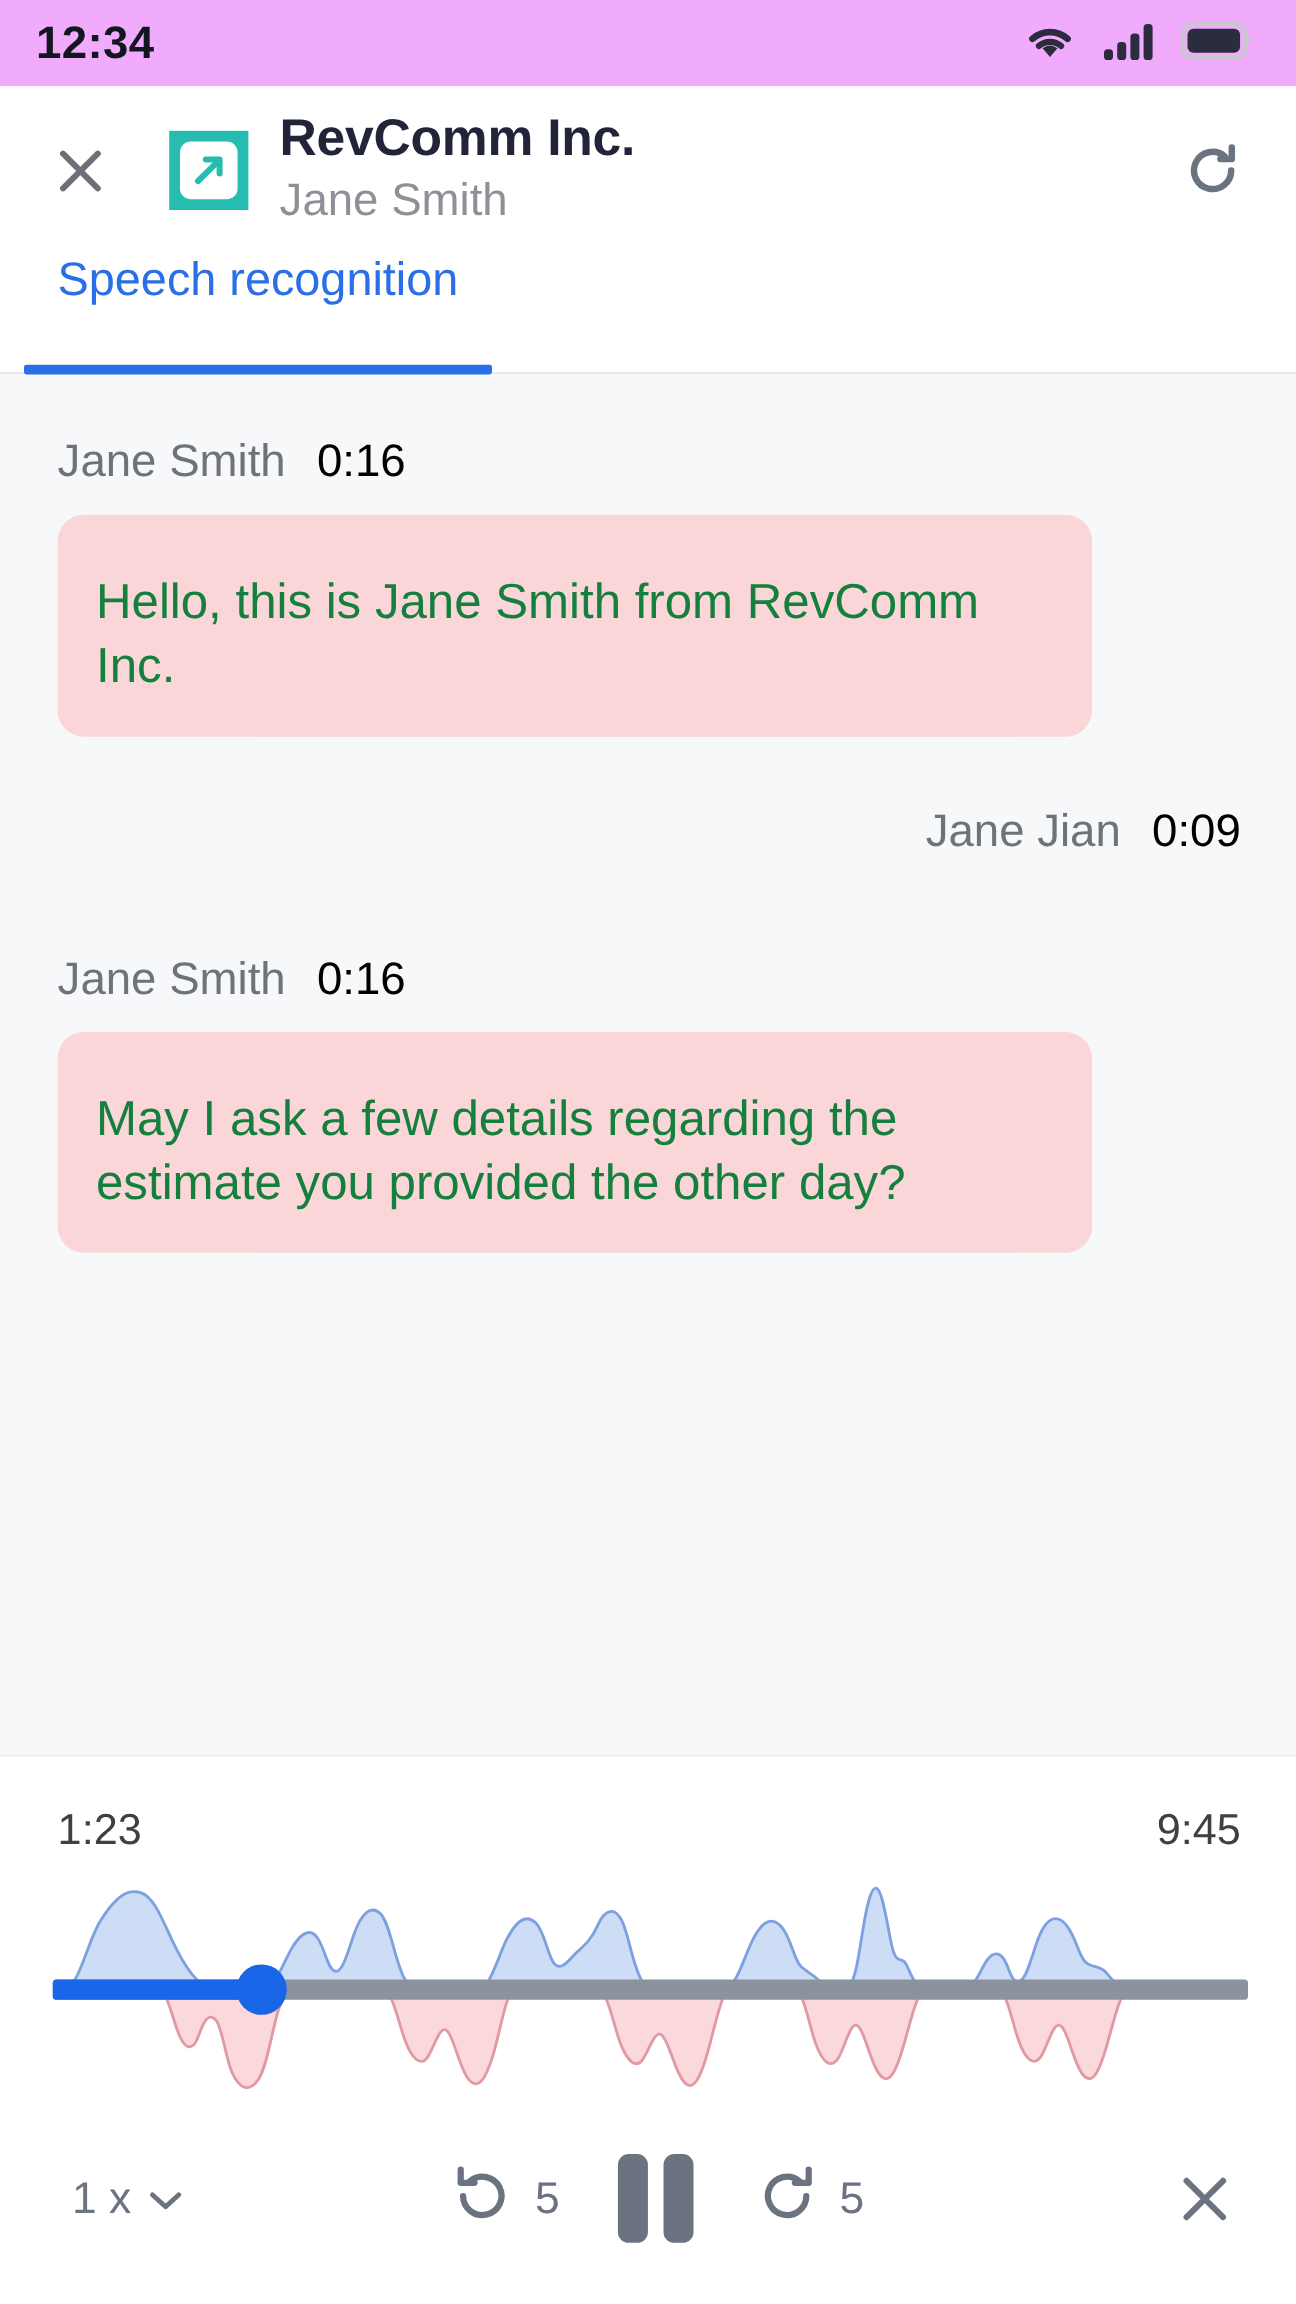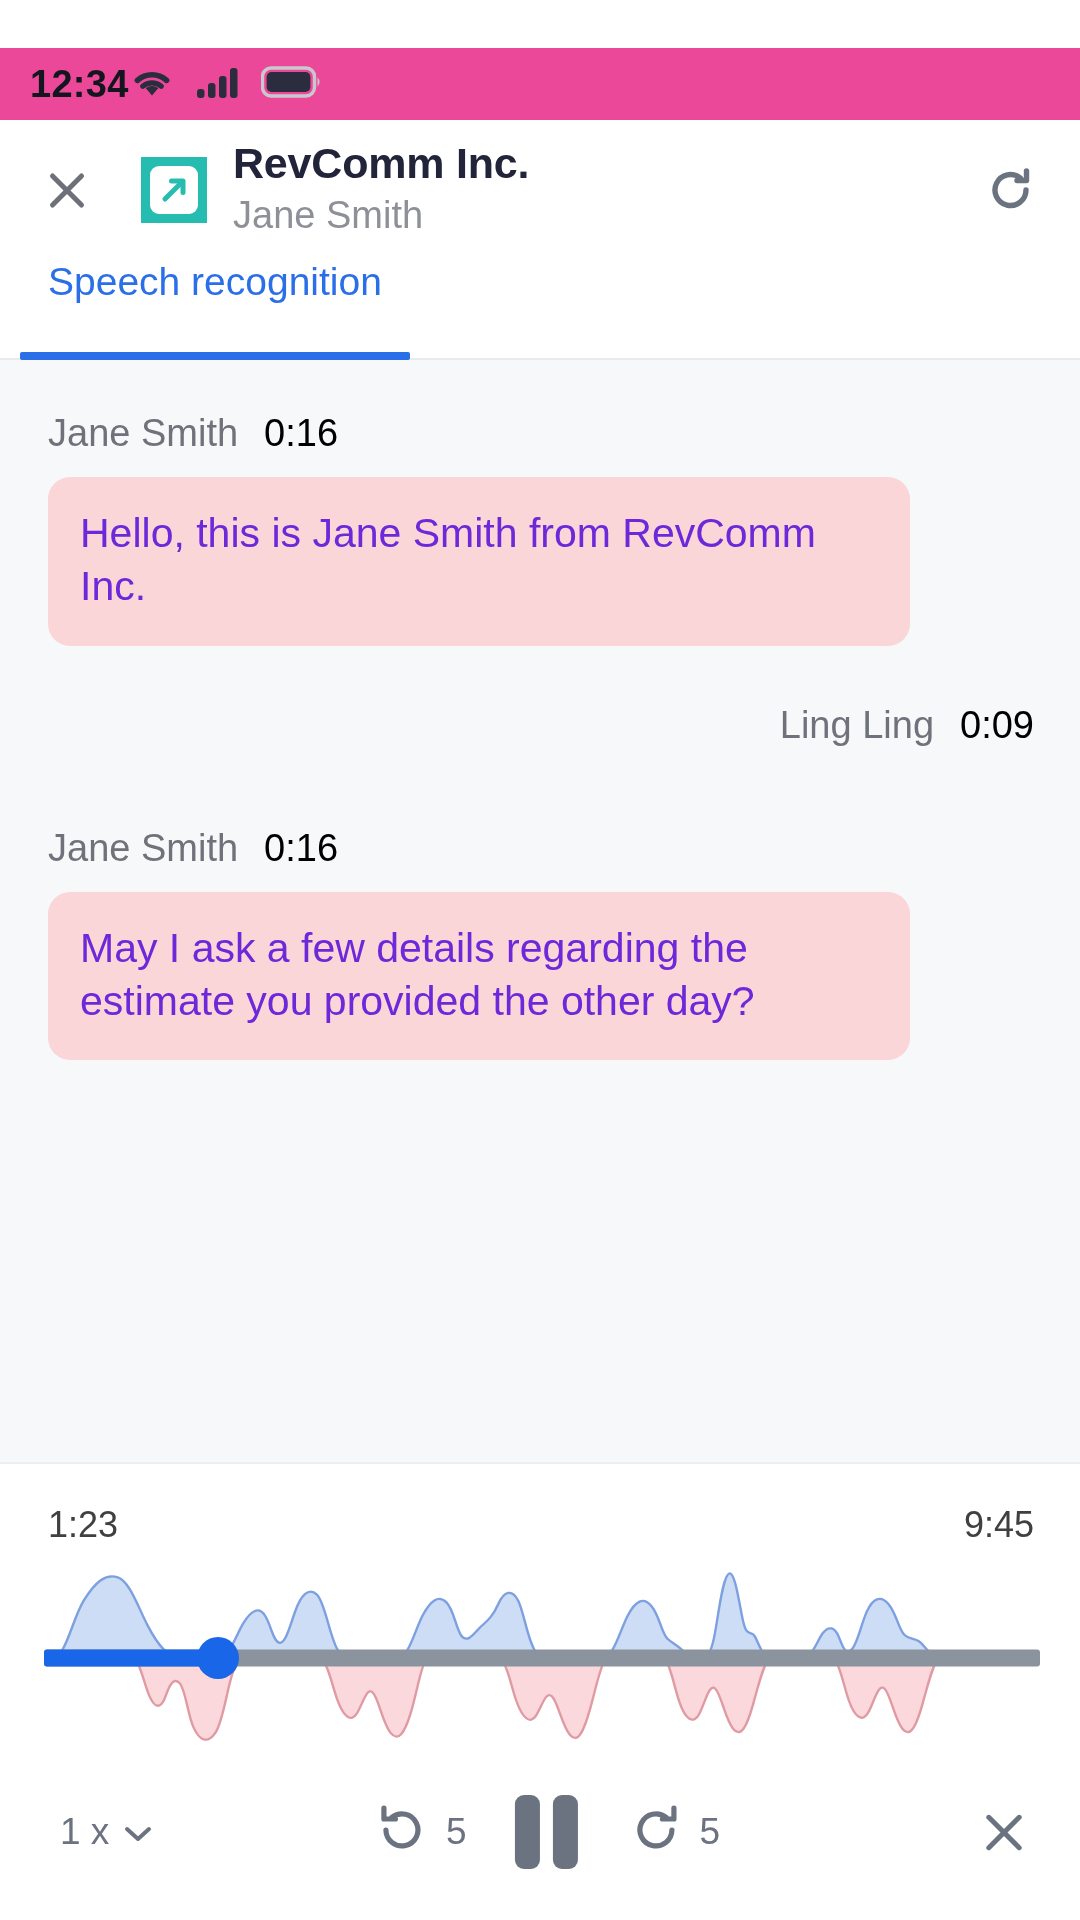--- a/index.html
+++ b/index.html
@@ -7,24 +7,23 @@
     width:1080px; height:1920px;
     font-family:"Liberation Sans", sans-serif;
     background:#ffffff;
     overflow:hidden;
   }
   body { display:flex; flex-direction:column; }
 
   
   .statusbar {
     height:72px; flex:0 0 72px;
-    display:flex; align-items:center; justify-content:flex-start;
+    display:flex; align-items:center; justify-content:space-between;
     padding:0 34px 0 30px;
-    background:#ec4899;
-    margin-top:48px;
+    background:#f0abfc;
   }
   .status-time {
     font-size:38px; font-weight:600; color:#14161f;
     letter-spacing:0.3px;
   }
   .status-icons { display:flex; align-items:center; gap:20px; }
 
   
   .header {
     flex:0 0 140px; height:140px;
@@ -93,22 +92,22 @@
   .msg.right { align-items:flex-end; }
 
   .msg-meta { display:flex; align-items:baseline; gap:26px; margin-bottom:22px; }
   .msg.right .msg-meta { padding-right:6px; }
   .msg-speaker { font-size:38px; color:#6f727a; }
   .msg-time { font-size:38px; color:#000000; font-weight:500; }
 
   .bubble {
     max-width:862px;
     border-radius:22px;
-    padding:30px 32px 32px 32px;
-    font-size:41px; line-height:1.30; color:#6d28d9;
+    padding:46px 32px 32px 32px;
+    font-size:41px; line-height:1.30; color:#15803d;
   }
   .bubble.pink { background:#fad6d8; }
   .bubble.blue { background:#d8e2f6; }
 
   
   .player {
     flex:0 0 458px; height:458px;
     background:#ffffff;
     border-top:2px solid #eceef1;
     display:flex; flex-direction:column;
@@ -236,21 +235,21 @@
   <div class="msg left">
     <div class="msg-meta">
       <span class="msg-speaker">Jane Smith</span>
       <span class="msg-time">0:16</span>
     </div>
     <div class="bubble pink">Hello, this is Jane Smith from RevComm Inc.</div>
   </div>
 
   <div class="msg right">
     <div class="msg-meta">
-      <span class="msg-speaker">Ling Ling</span>
+      <span class="msg-speaker">Jane Jian</span>
       <span class="msg-time">0:09</span>
     </div>
   </div>
 
   <div class="msg left">
     <div class="msg-meta">
       <span class="msg-speaker">Jane Smith</span>
       <span class="msg-time">0:16</span>
     </div>
     <div class="bubble pink">May I ask a few details regarding the estimate you provided the other day?</div>

